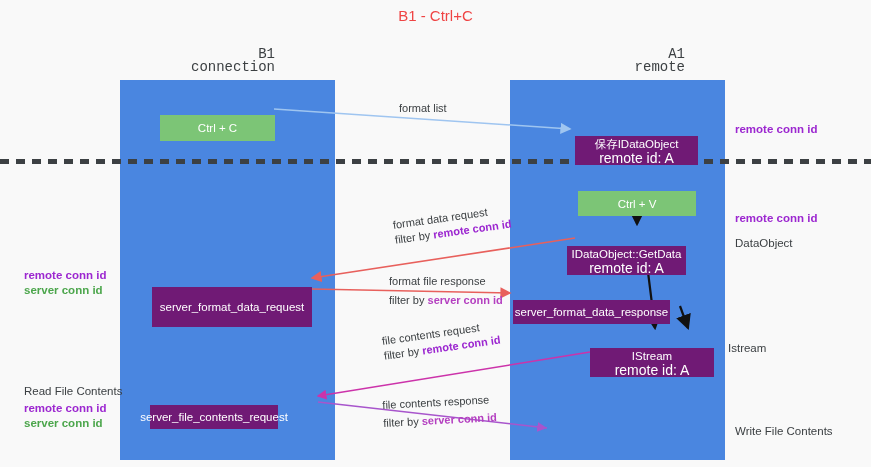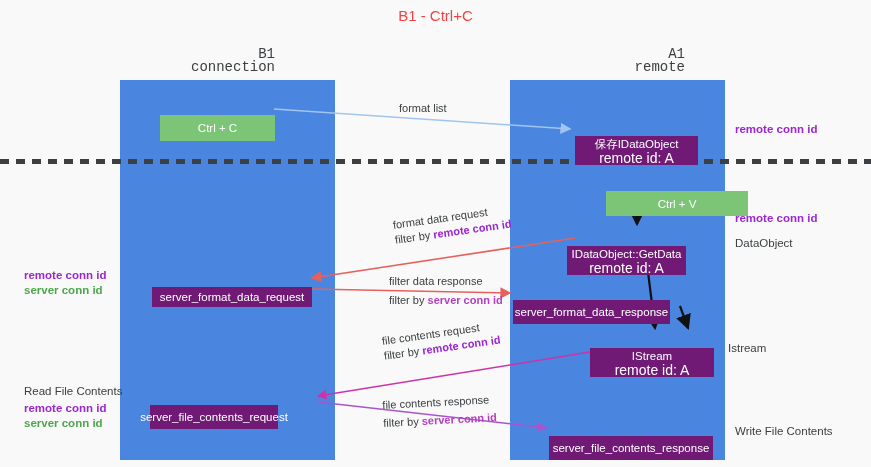--- a/index.html
+++ b/index.html
@@ -121,59 +121,56 @@
 
   <div class="abs node green" style="left:160px;top:96px;width:115px;height:26px;">
     <span>Ctrl + C</span>
   </div>
 
   <div class="abs node orange" style="left:575px;top:117px;width:123px;height:29px;">
     <span>保存IDataObject</span>
     <span class="l2">remote id: A</span>
   </div>
 
-  <div class="abs node green" style="left:606px;top:172px;width:142px;height:25px;">
+  <div class="abs node green" style="left:578px;top:172px;width:118px;height:25px;">
     <span>Ctrl + V</span>
   </div>
 
   <div class="abs node orange" style="left:567px;top:227px;width:119px;height:29px;justify-content:center;">
     <span>IDataObject::GetData</span>
     <span class="l2">remote id: A</span>
   </div>
 
-  <div class="abs node orange" style="left:152px;top:268px;width:160px;height:20px;">
+  <div class="abs node orange" style="left:152px;top:268px;width:160px;height:40px;">
     <span>server_format_data_request</span>
   </div>
 
   <div class="abs node orange" style="left:513px;top:281px;width:157px;height:24px;text-align:right;">
     <span>server_format_data_response</span>
   </div>
 
   <div class="abs node orange" style="left:590px;top:329px;width:124px;height:29px;">
     <span>IStream</span>
     <span class="l2">remote id: A</span>
   </div>
 
   <div class="abs node orange" style="left:150px;top:386px;width:128px;height:24px;">
     <span>server_file_contents_request</span>
   </div>
 
-  <div class="abs node orange" style="left:549px;top:417px;width:164px;height:24px;">
-    <span>server_file_contents_response</span>
-  </div>
 
   <div class="abs edgelabel" style="left:399px;top:101px;">format list</div>
 
   <div class="abs edgelabel" style="left:392px;top:218px;transform:rotate(-8deg);transform-origin:left top;">
     <div>format data request</div>
     <div><span>filter by </span><b class="kw-remote">remote conn id</b></div>
   </div>
 
   <div class="abs edgelabel" style="left:389px;top:274px;">
-    <div>filter data response</div>
+    <div>format file response</div>
     <div style="margin-top:4px;"><span>filter by </span><b class="kw-server-purple">server conn id</b></div>
   </div>
 
   <div class="abs edgelabel" style="left:381px;top:334px;transform:rotate(-8deg);transform-origin:left top;">
     <div>file contents request</div>
     <div><span>filter by </span><b class="kw-remote">remote conn id</b></div>
   </div>
 
   <div class="abs edgelabel" style="left:382px;top:398px;transform:rotate(-3deg);transform-origin:left top;">
     <div>file contents response</div>

